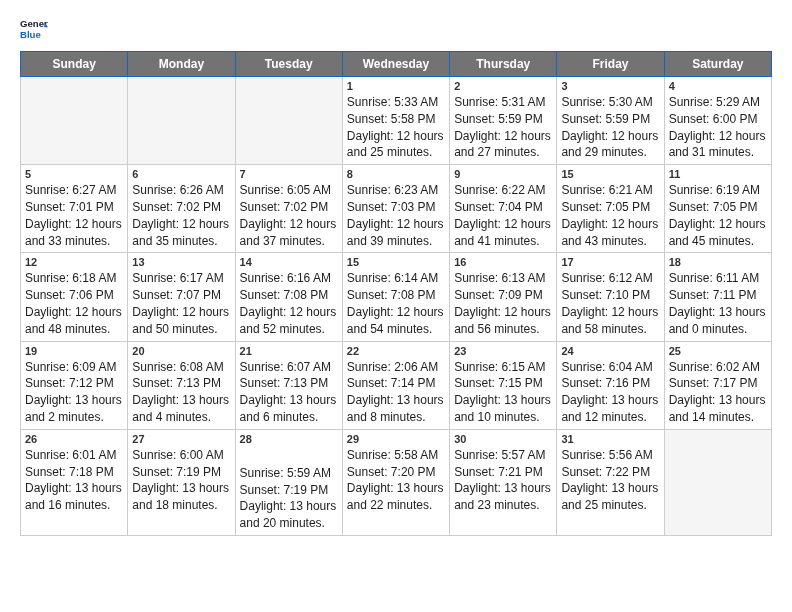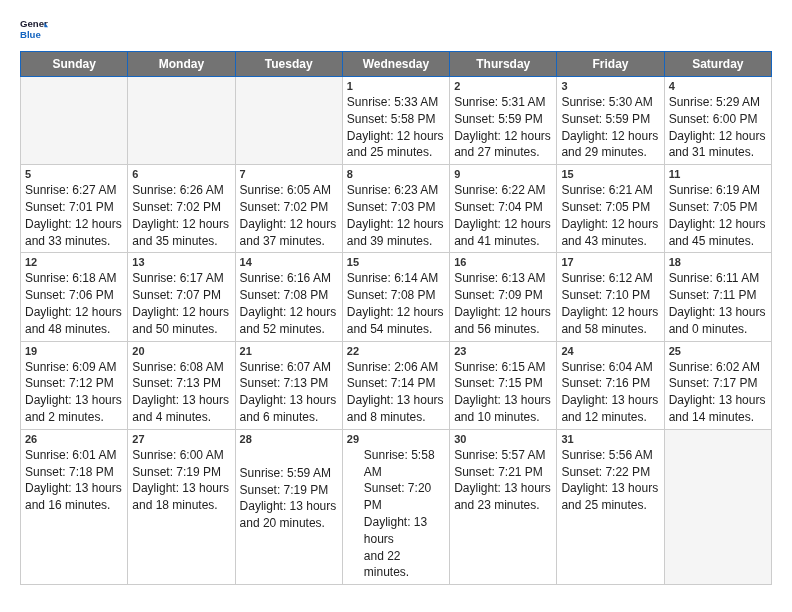--- a/index.html
+++ b/index.html
@@ -317,21 +317,21 @@
           </td>
           <td>
             <span class="day-num">28</span>
             <div class="day-info" style="white-space: pre-line; margin-top: 20px;">Sunrise: 5:59 AM
 Sunset: 7:19 PM
 Daylight: 13 hours
 and 20 minutes.</div>
           </td>
           <td>
             <span class="day-num">29</span>
-            <div class="day-info" style="white-space: pre-line; margin-left: 17px;">Sunrise: 5:58 AM
+            <div class="day-info" style="white-space: pre-line;">Sunrise: 5:58 AM
 Sunset: 7:20 PM
 Daylight: 13 hours
 and 22 minutes.</div>
           </td>
           <td>
             <span class="day-num">30</span>
             <div class="day-info" style="white-space: pre-line;">Sunrise: 5:57 AM
 Sunset: 7:21 PM
 Daylight: 13 hours
 and 23 minutes.</div>

